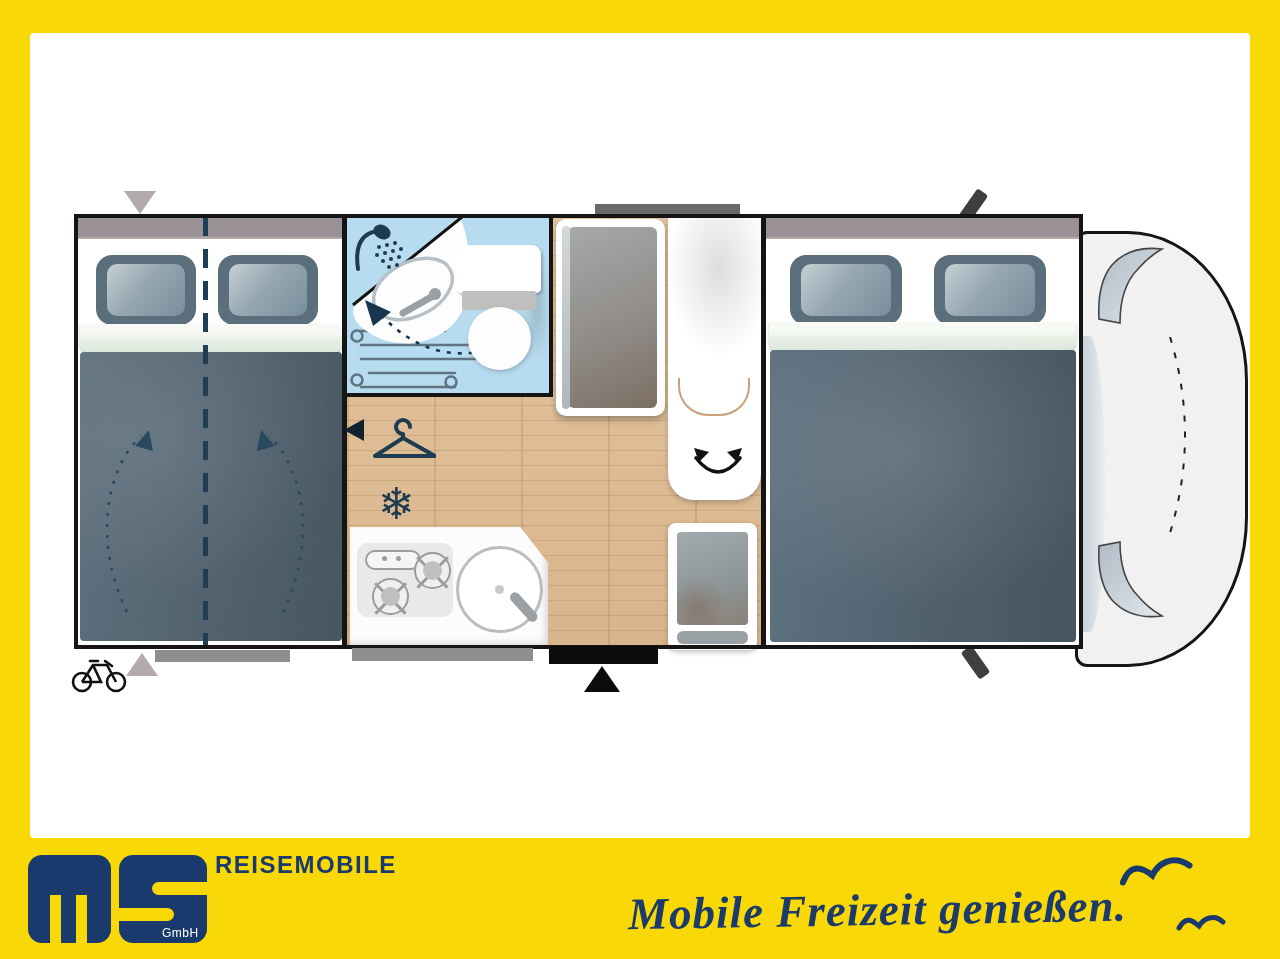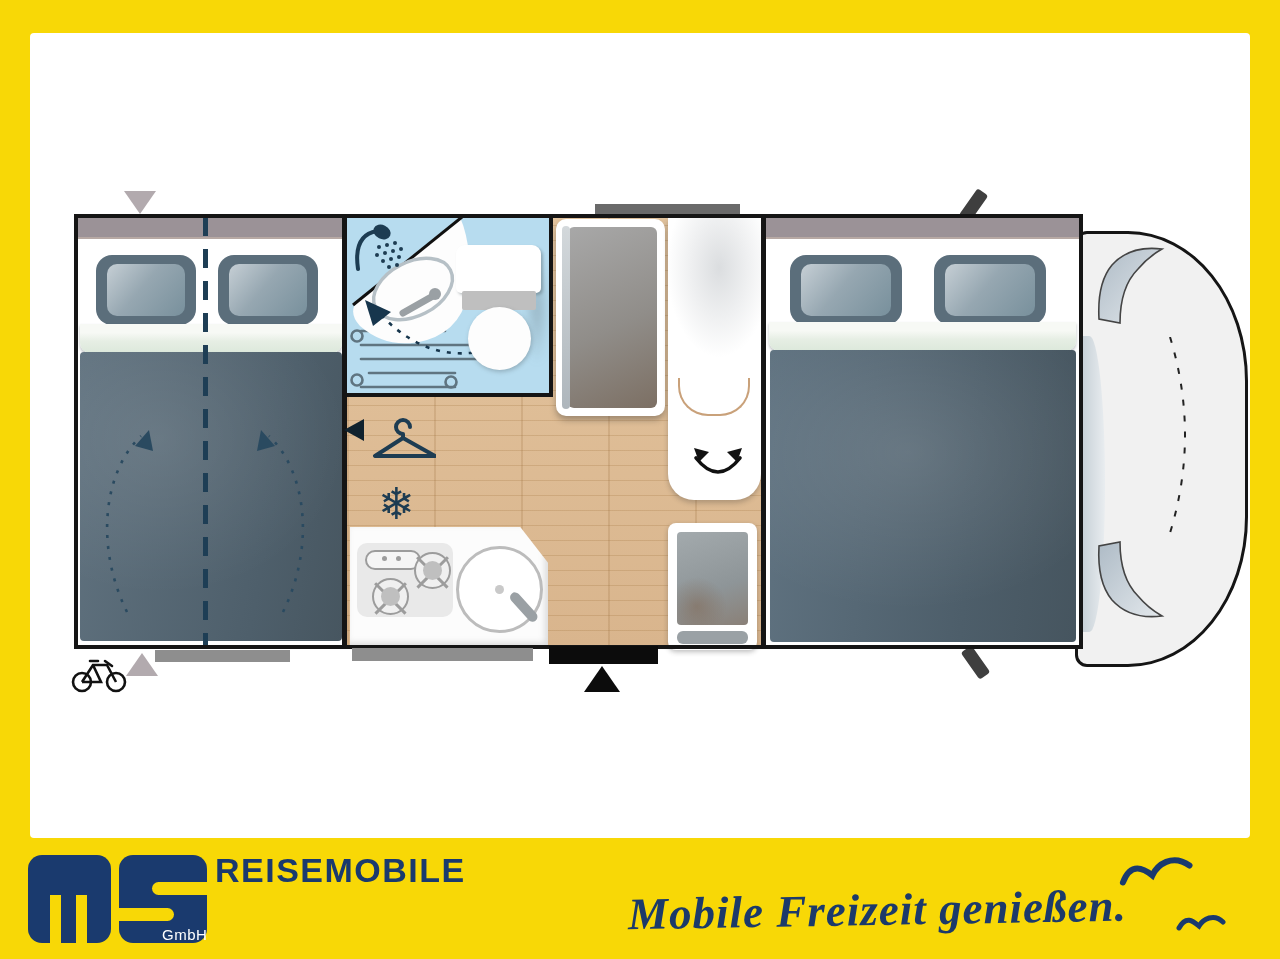--- a/index.html
+++ b/index.html
@@ -84,22 +84,22 @@
   #tri-top{border-left:16px solid transparent;border-right:16px solid transparent;border-top:23px solid #b2aaae;}
   #tri-bottom{border-left:16px solid transparent;border-right:16px solid transparent;border-bottom:23px solid #b2aaae;}
   .skirt{background:#8e8e8e;}
   #snowflake{color:#1d3c52;font-size:44px;line-height:1;font-family:"DejaVu Sans",sans-serif;}
 
   
   .navy{background:#1A3A6E;}
   .logo-block{border-radius:14px;}
   .logo-slot{background:#F8D806;}
   .slot-v{width:11px;height:48px;}
-  #gmbh{color:#fff;font-size:15px;letter-spacing:.5px;}
-  #wordmark{color:#1A3A6E;font-size:34px;font-weight:800;letter-spacing:1.5px;}
+  #gmbh{color:#fff;font-size:12px;letter-spacing:.5px;}
+  #wordmark{color:#1A3A6E;font-size:24px;font-weight:800;letter-spacing:1.5px;}
   #tagline{color:#1C3A6A;font-size:45px;font-style:italic;font-weight:bold;
       font-family:"Liberation Serif",serif;transform:rotate(-1deg);letter-spacing:1px;white-space:nowrap;}
 </style>
 </head>
 <body>
 
 <div id="canvas">
 
   <div class="abs" id="paper"></div>
 

